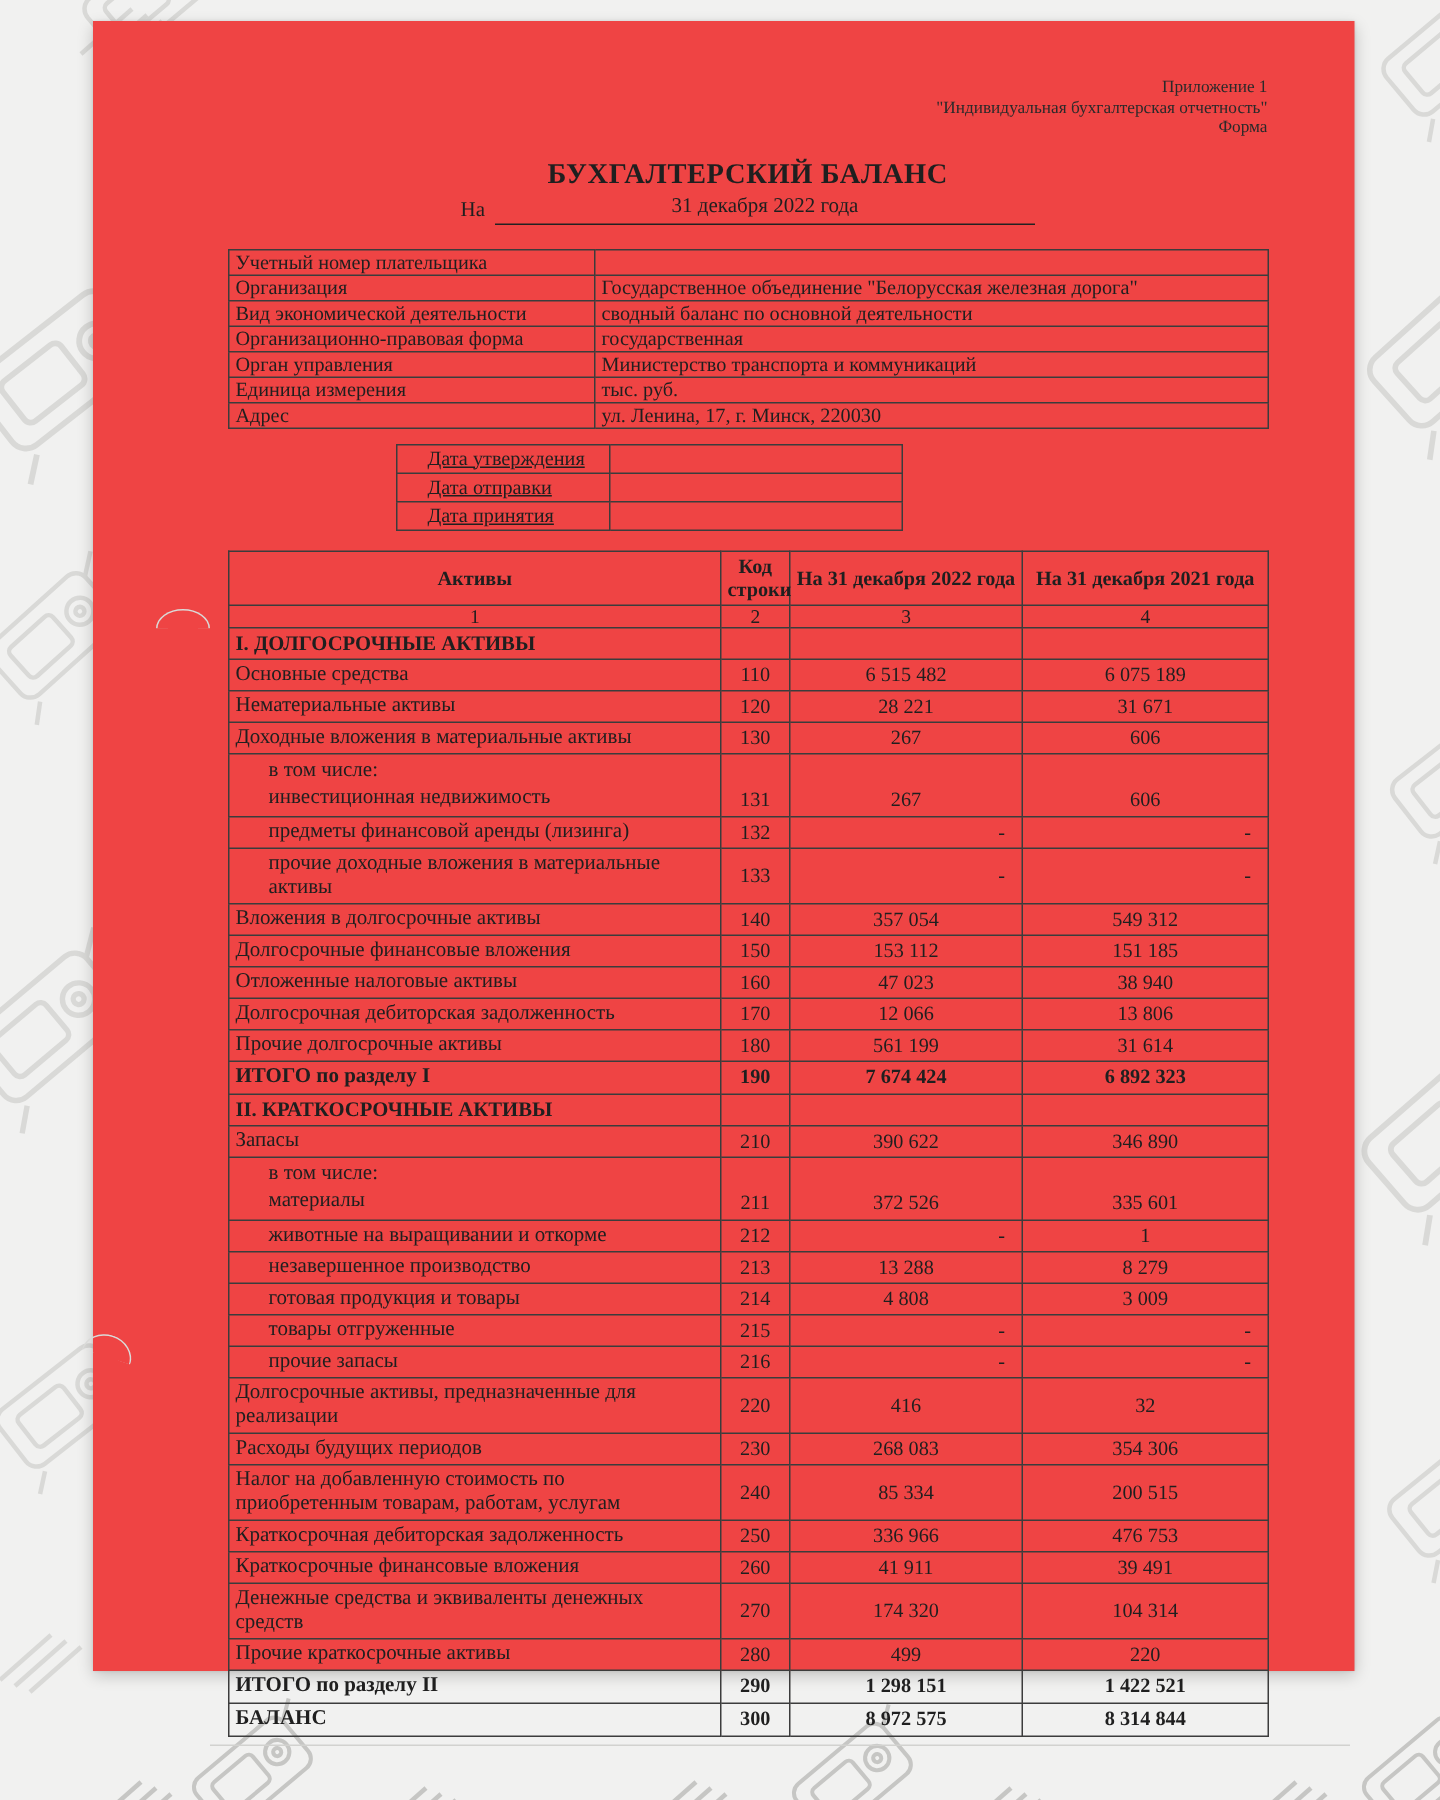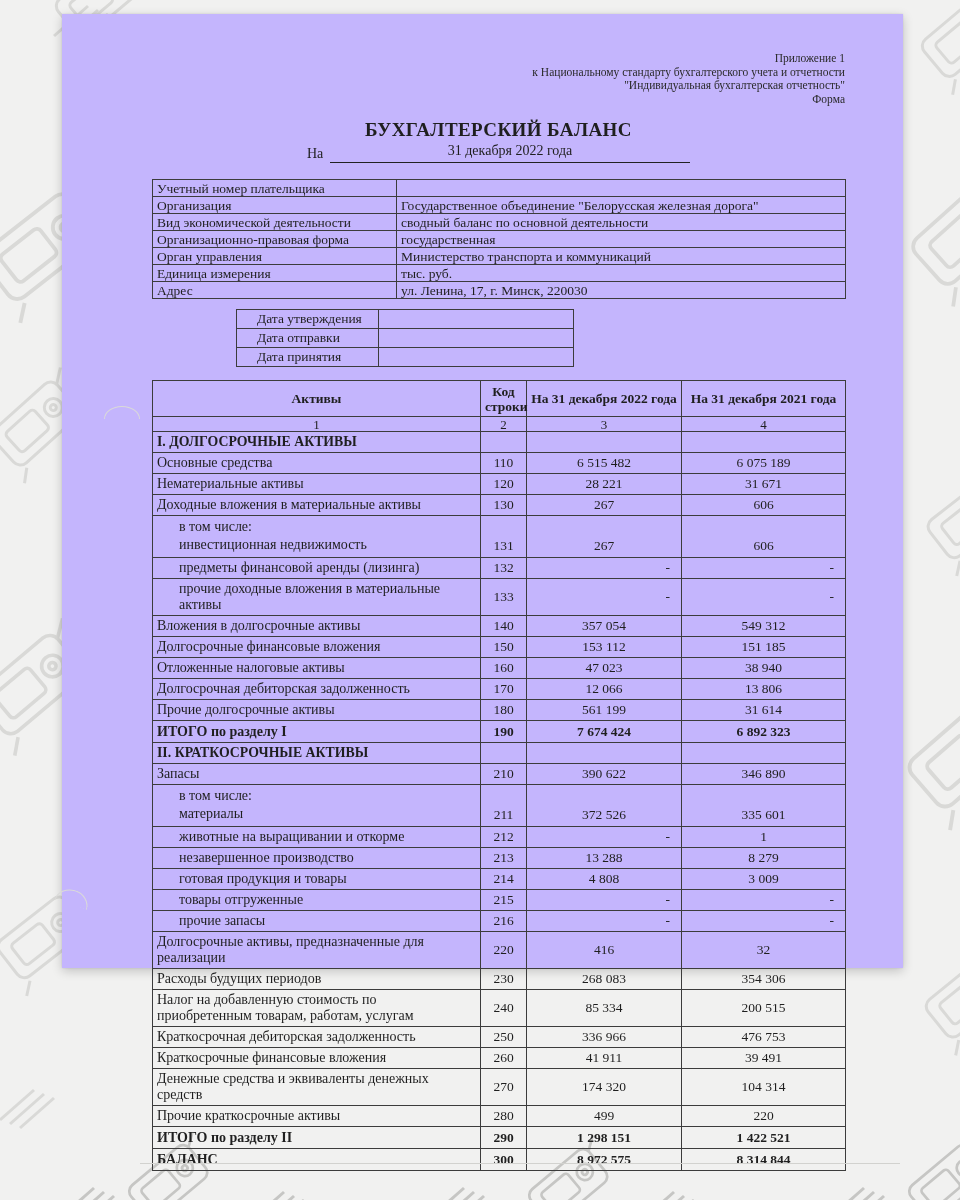--- a/index.html
+++ b/index.html
@@ -8,22 +8,22 @@
     width:960px; height:1200px;
     background:#f1f1f0;
     font-family:"Liberation Serif", serif;
     color:#1f1f1f;
     position:relative;
     overflow:hidden;
   }
   .bg-layer { position:absolute; inset:0; z-index:0; }
   .page {
     position:absolute; left:62px; top:14px;
-    width:841px; height:954px;
-    background:#c4b5fd;
+    width:841px; height:1100px;
+    background:#ef4444;
     box-shadow:0 3px 10px rgba(0,0,0,0.20), 0 0 2px rgba(0,0,0,0.10);
     z-index:1;
   }
   .content { position:relative; margin-left:90px; width:693px; }
 
   
   .appendix {
     padding-top:38px;
     text-align:right;
     font-size:11.5px;
@@ -50,21 +50,21 @@
   table { border-collapse:collapse; }
   td { border:1px solid #3c3c3c; font-size:13.5px; padding:0 4px; }
 
   
   .org-table { margin-top:12px; width:693px; table-layout:fixed; }
   .org-table td { height:17px; line-height:15px; overflow:hidden; white-space:nowrap; }
   .org-table .c1 { width:244px; }
   .org-table .c2 { width:449px; }
 
   
-  .dates-table { margin-top:10px; margin-left:84px; width:337px; table-layout:fixed; }
+  .dates-table { margin-top:10px; margin-left:112px; width:337px; table-layout:fixed;text-decoration:underline; }
   .dates-table td { height:19px; }
   .dates-table .c1 { width:142px; padding-left:20px; }
   .dates-table .c2 { width:195px; }
 
   
   .balance-table { margin-top:13px; width:693px; table-layout:fixed; }
   .balance-table td { vertical-align:middle; line-height:16px; }
   .balance-table .c-label { text-align:left; padding:2px 6px 2px 4px; }
   .balance-table .c-code, .balance-table .c-val { text-align:center; padding:2px 3px; }
   .balance-table tr { height:21px; }
@@ -139,21 +139,20 @@
       <use href="#dev" transform="translate(900,1186) rotate(-40) scale(0.9)"></use>
     </g>
   </svg>
 </div>
 
 <div class="page">
   <div class="content">
 
     <div class="appendix">
       <div>Приложение 1</div>
-      <div>к Национальному стандарту бухгалтерского учета и отчетности</div>
       <div>"Индивидуальная бухгалтерская отчетность"</div>
       <div>Форма</div>
     </div>
 
     <div class="doc-title">БУХГАЛТЕРСКИЙ БАЛАНС</div>
 
     <div class="date-line">
       <span class="na">На</span>
       <span class="date-underline">31 декабря 2022 года</span>
     </div>

